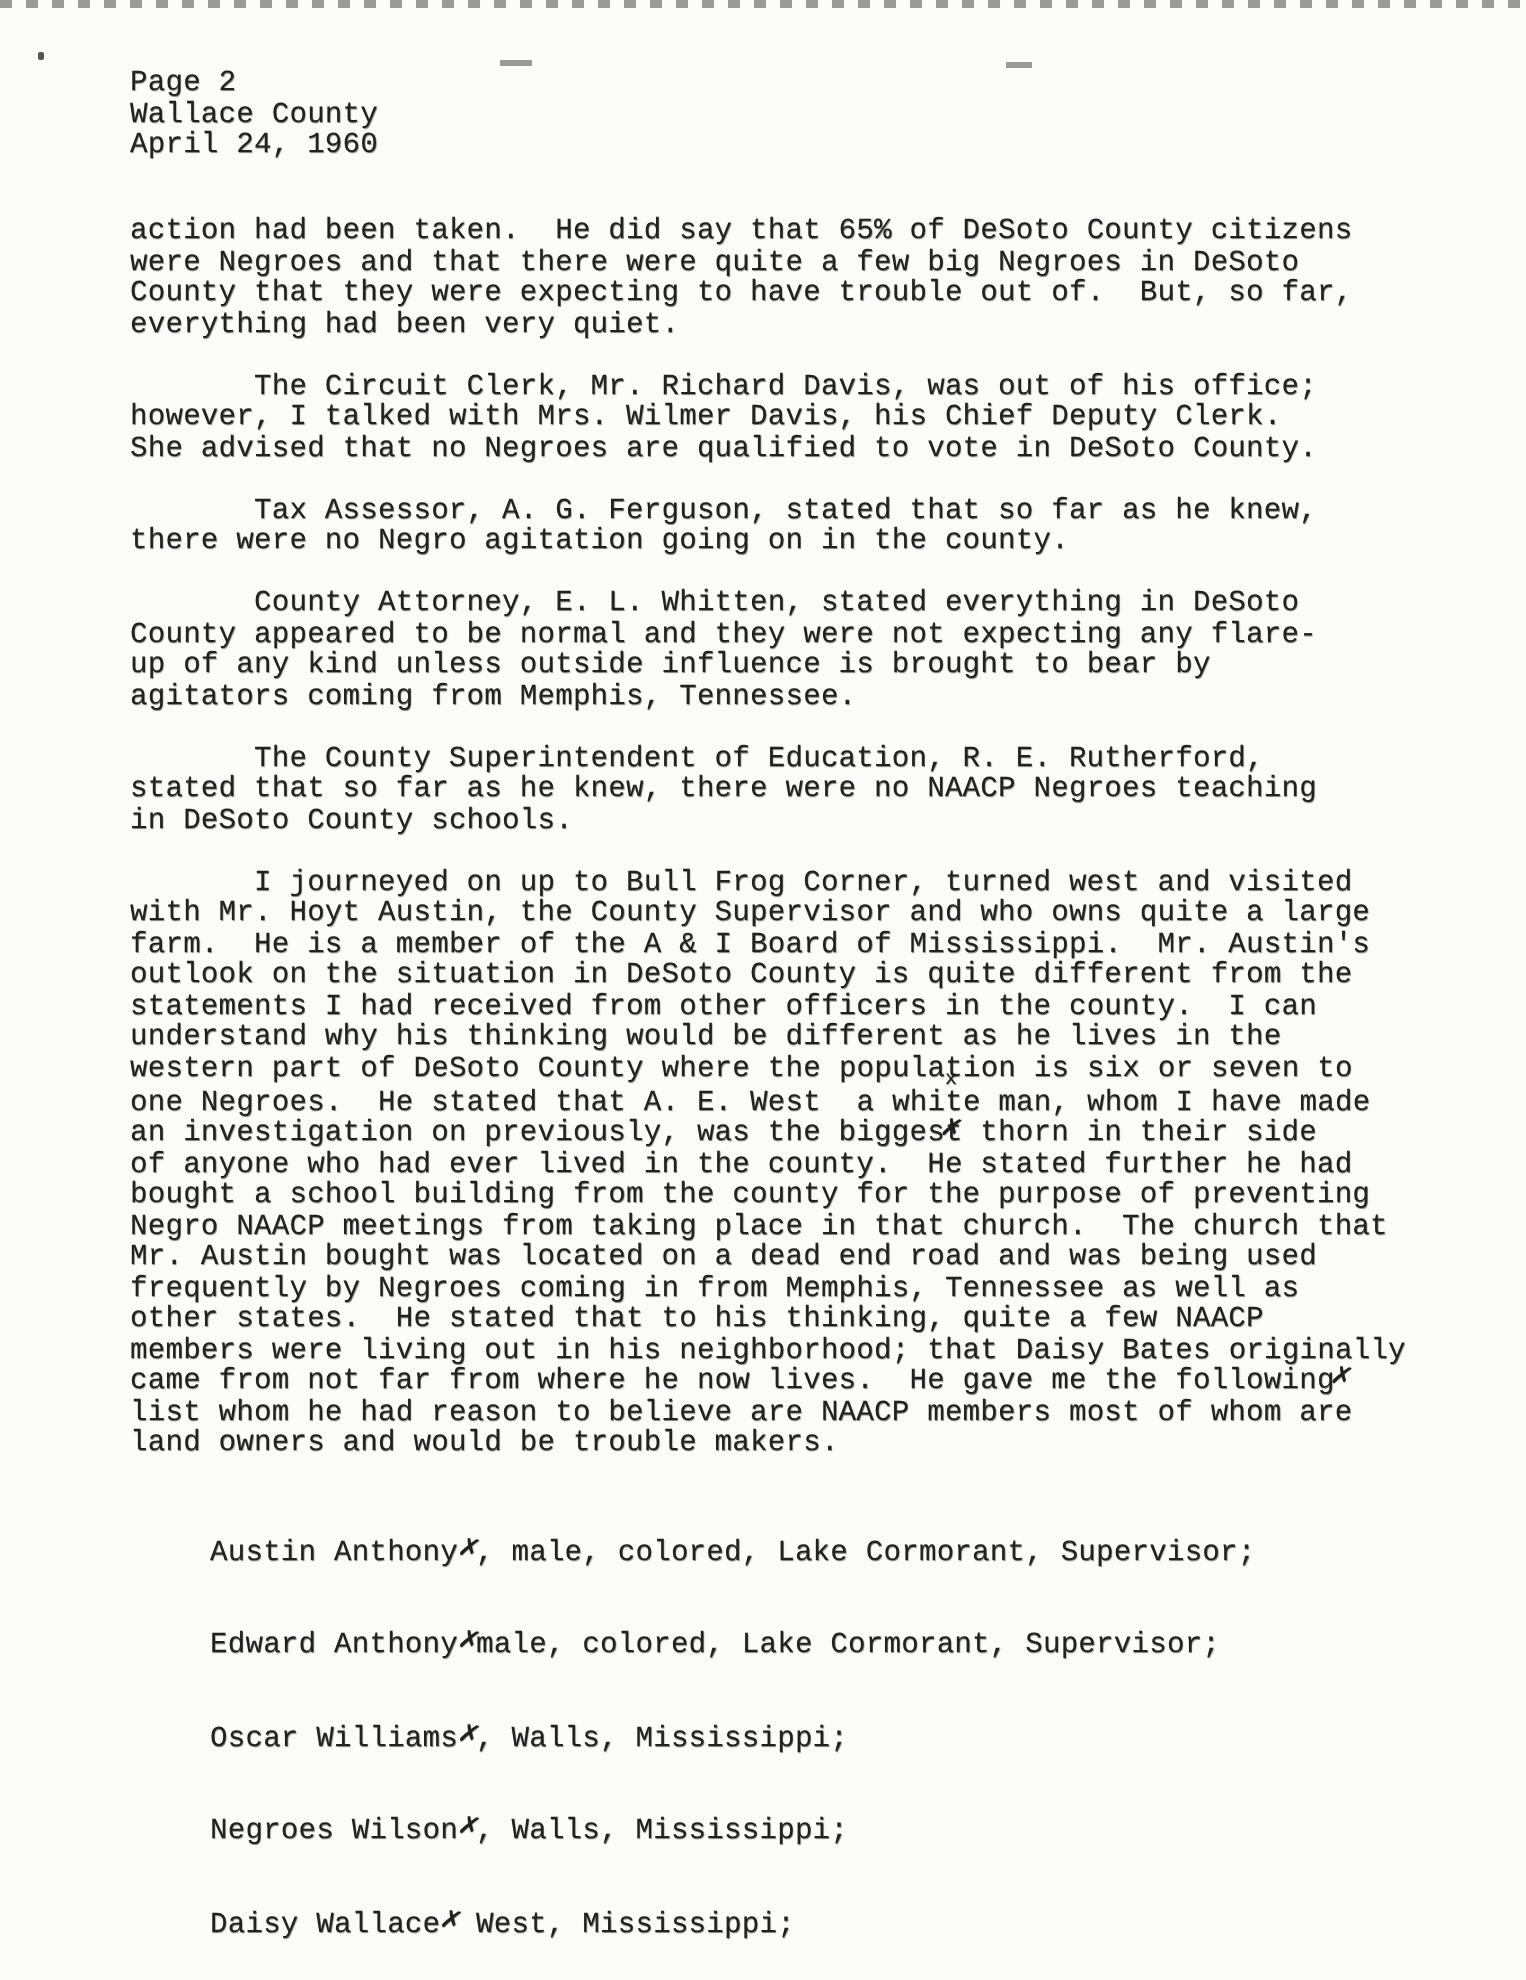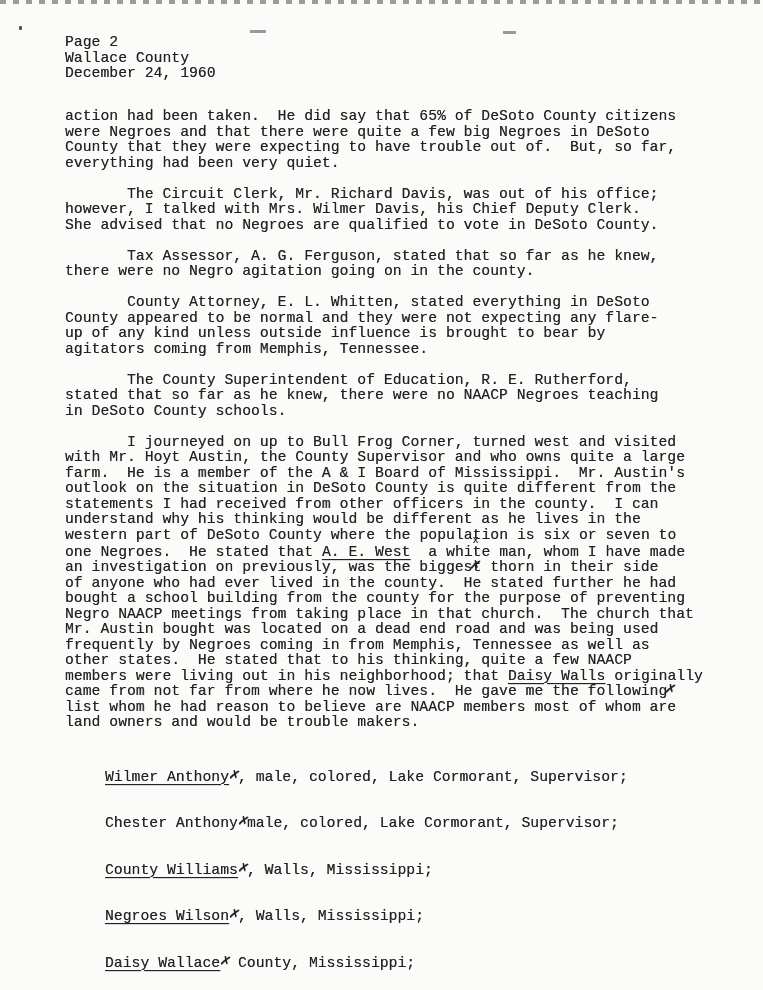--- a/index.html
+++ b/index.html
@@ -27,21 +27,20 @@
   .artifact { position:absolute; background:#999; }
   .speck-1 { left:19px; top:26px; width:3px; height:4px; background:#555; border-radius:1px; }
   .dash-a { left:250px; top:30px; width:16px; height:3px; }
   .dash-b { left:503px; top:31px; width:13px; height:3px; }
   .header { position:absolute; left:65px; top:35px; }
   .textbody { position:absolute; left:65px; top:109px; width:700px; }
   .para { white-space:pre; margin:0 0 15.5px 0; }
   .para.indent { text-indent:62px; }
   .para.tight { margin-bottom:8px; }
   .u {
-    text-decoration:underline;
     text-underline-offset:2.5px;
     text-decoration-thickness:1.3px;
   }
   .mark {
     display:inline-block; width:9px;
     font-family:"DejaVu Sans",sans-serif;
     font-size:13px; line-height:10px;
     transform:translateY(-2px) rotate(14deg);
     letter-spacing:0;
   }
@@ -60,21 +59,21 @@
 <div class="page">
 
   <div class="top-dashes"></div>
   <div class="artifact speck-1"></div>
   <div class="artifact dash-a"></div>
   <div class="artifact dash-b"></div>
 
   <div class="header">
     <div>Page 2</div>
     <div>Wallace County</div>
-    <div>December 24, 1960</div>
+    <div>April 24, 1960</div>
   </div>
 
   <div class="textbody">
 
     <p class="para">action had been taken.  He did say that 65% of DeSoto County citizens
 were Negroes and that there were quite a few big Negroes in DeSoto
 County that they were expecting to have trouble out of.  But, so far,
 everything had been very quiet.</p>
 
     <p class="para indent">The Circuit Clerk, Mr. Richard Davis, was out of his office;
@@ -101,29 +100,29 @@
 understand why his thinking would be different as he lives in the
 western part of DeSoto County where the</span><span class="insert-mark">x</span><span>population is six or seven to
 one Negroes.  He stated that </span><span class="u">A. E. West</span><span class="mark">✗</span><span> a white man, whom I have made
 an investigation on previously, was the biggest thorn in their side
 of anyone who had ever lived in the county.  He stated further he had
 bought a school building from the county for the purpose of preventing
 Negro NAACP meetings from taking place in that church.  The church that
 Mr. Austin bought was located on a dead end road and was being used
 frequently by Negroes coming in from Memphis, Tennessee as well as
 other states.  He stated that to his thinking, quite a few NAACP
-members were living out in his neighborhood; that </span><span class="u">Daisy Walls</span><span class="mark">✗</span><span>originally
+members were living out in his neighborhood; that </span><span class="u">Daisy Bates</span><span class="mark">✗</span><span>originally
 came from not far from where he now lives.  He gave me the following
 list whom he had reason to believe are NAACP members most of whom are
 land owners and would be trouble makers.</span></p>
 
     <div class="list">
-      <div class="list-row"><span class="u">Wilmer Anthony</span><span class="mark">✗</span><span>, male, colored, Lake Cormorant, Supervisor;</span></div>
-      <div class="list-row"><span>Chester Anthony</span><span class="mark">✗</span><span>male, colored, Lake Cormorant, Supervisor;</span></div>
-      <div class="list-row"><span class="u">County Williams</span><span class="mark">✗</span><span>, Walls, Mississippi;</span></div>
+      <div class="list-row"><span class="u">Austin Anthony</span><span class="mark">✗</span><span>, male, colored, Lake Cormorant, Supervisor;</span></div>
+      <div class="list-row"><span>Edward Anthony</span><span class="mark">✗</span><span>male, colored, Lake Cormorant, Supervisor;</span></div>
+      <div class="list-row"><span class="u">Oscar Williams</span><span class="mark">✗</span><span>, Walls, Mississippi;</span></div>
       <div class="list-row"><span class="u">Negroes Wilson</span><span class="mark">✗</span><span>, Walls, Mississippi;</span></div>
-      <div class="list-row"><span class="u">Daisy Wallace</span><span class="mark">✗</span><span> County, Mississippi;</span></div>
+      <div class="list-row"><span class="u">Daisy Wallace</span><span class="mark">✗</span><span> West, Mississippi;</span></div>
       
       
     </div>
 
   </div>
 </div>
 
 </body></html>

